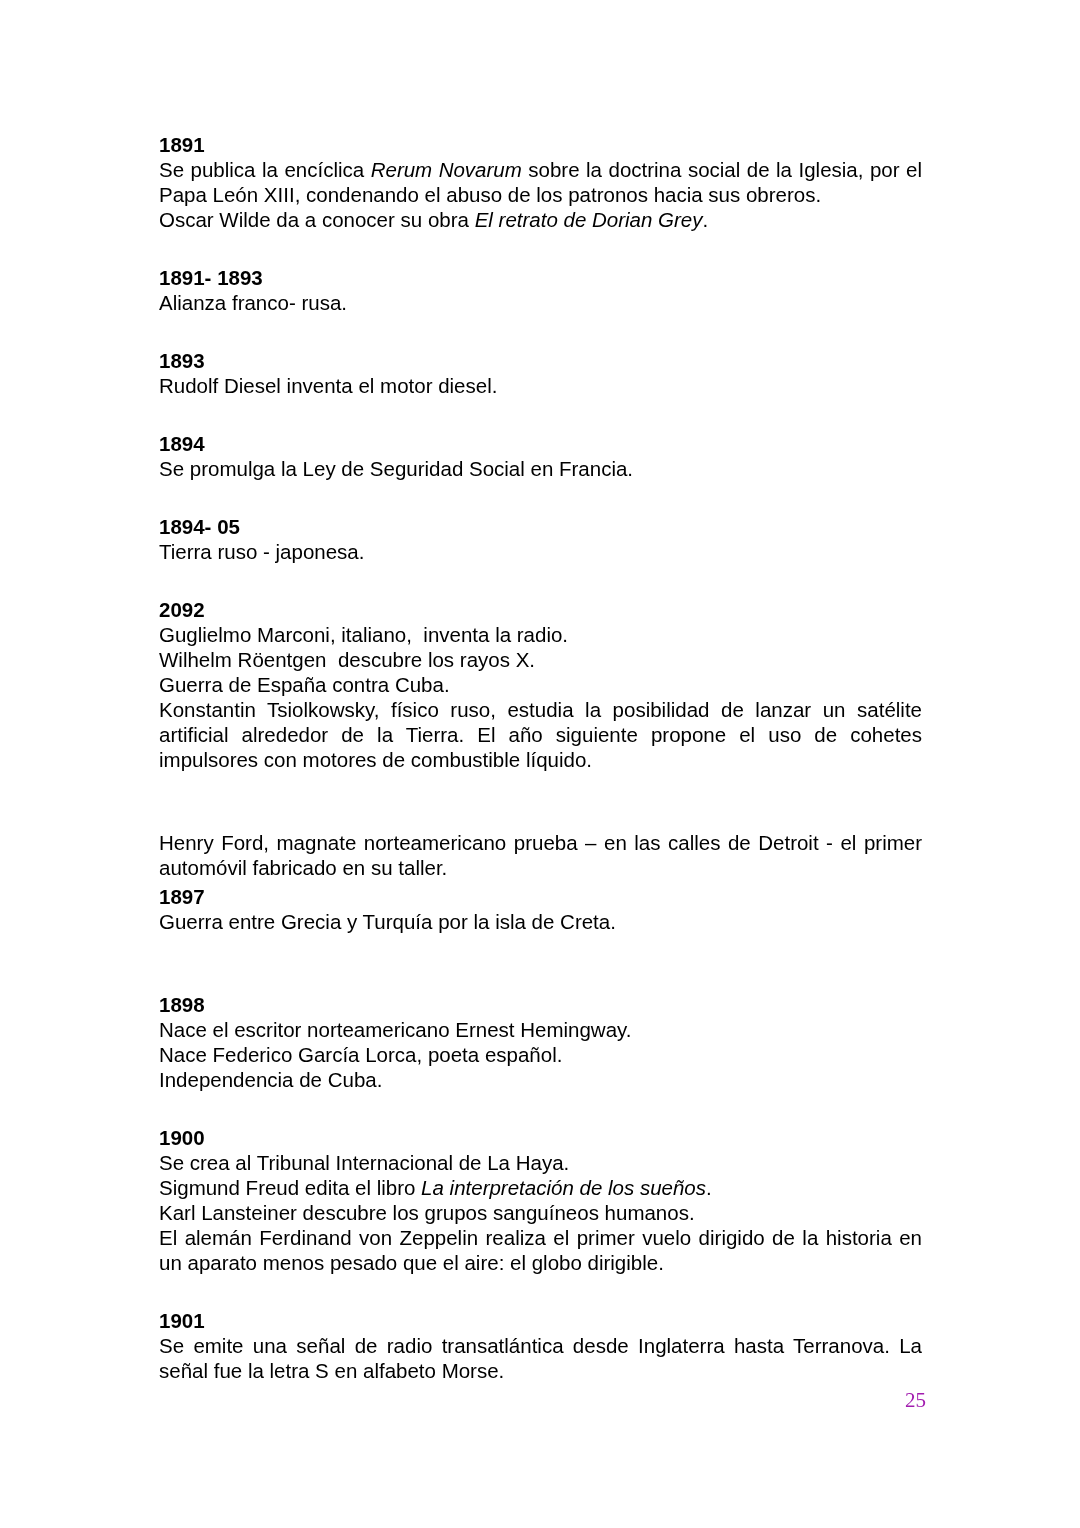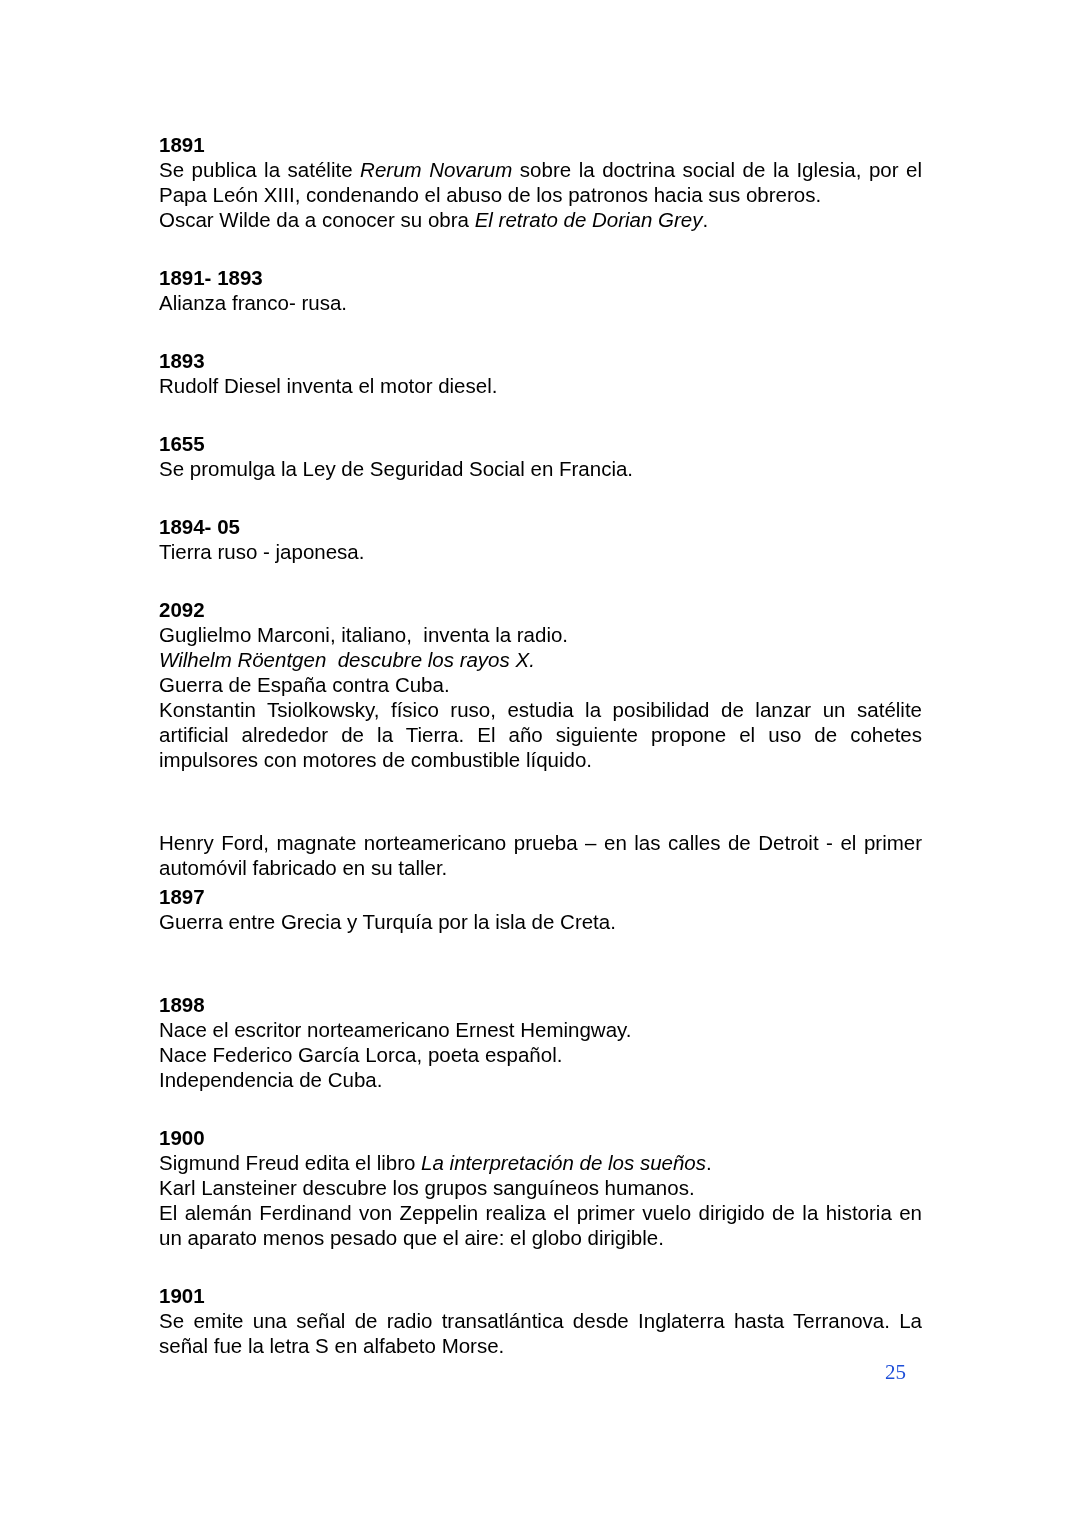--- a/index.html
+++ b/index.html
@@ -9,64 +9,64 @@
       font-family: "Liberation Sans", sans-serif; font-size: 20.5px;
       line-height: 25px; color: #000000;
     }
     .entry { margin: 4px; }
     .year { font-weight: bold; }
     .line { text-align: justify; text-align-last: left; }
     .gap-1 { height: 25px; }
     .gap-2 { height: 50px; }
     em { }
     .page-number {
-      position: absolute; left: 885px; top: 1360px; width: 41px; text-align: left;
-      font-family: "Liberation Serif", serif; font-size: 21px; color: #1d4ed8;
+      position: absolute; left: 885px; top: 1388px; width: 41px; text-align: right;
+      font-family: "Liberation Serif", serif; font-size: 21px; color: #a21caf;
     }
   </style>
 </head>
 <body>
 
 <div class="page">
 
   <div class="entry">
     <div class="year">1891</div>
-    <div class="line"><span>Se publica la satélite </span><em>Rerum Novarum</em><span> sobre la doctrina social de la Iglesia, por el Papa León XIII, condenando el abuso de los patronos hacia sus obreros.</span></div>
+    <div class="line"><span>Se publica la encíclica </span><em>Rerum Novarum</em><span> sobre la doctrina social de la Iglesia, por el Papa León XIII, condenando el abuso de los patronos hacia sus obreros.</span></div>
     <div class="line"><span>Oscar Wilde da a conocer su obra </span><em>El retrato de Dorian Grey</em><span>.</span></div>
   </div>
   <div class="gap-1"></div>
 
   <div class="entry">
     <div class="year">1891- 1893</div>
     <div class="line">Alianza franco- rusa.</div>
   </div>
   <div class="gap-1"></div>
 
   <div class="entry">
     <div class="year">1893</div>
     <div class="line">Rudolf Diesel inventa el motor diesel.</div>
   </div>
   <div class="gap-1"></div>
 
   <div class="entry">
-    <div class="year">1655</div>
+    <div class="year">1894</div>
     <div class="line">Se promulga la Ley de Seguridad Social en Francia.</div>
   </div>
   <div class="gap-1"></div>
 
   <div class="entry">
     <div class="year">1894- 05</div>
     <div class="line">Tierra ruso - japonesa.</div>
   </div>
   <div class="gap-1"></div>
 
   <div class="entry">
     <div class="year">2092</div>
     <div class="line" style="white-space:pre-wrap;">Guglielmo Marconi, italiano,  inventa la radio.</div>
-    <div class="line" style="white-space:pre-wrap;font-style:italic;">Wilhelm Röentgen  descubre los rayos X.</div>
+    <div class="line" style="white-space:pre-wrap;">Wilhelm Röentgen  descubre los rayos X.</div>
     <div class="line">Guerra de España contra Cuba.</div>
     <div class="line">Konstantin Tsiolkowsky, físico ruso, estudia la posibilidad de lanzar un satélite artificial alrededor de la Tierra. El año siguiente propone el uso de cohetes impulsores con motores de combustible líquido.</div>
   </div>
   <div class="gap-2"></div>
 
   <div class="entry">
     <div class="line">Henry Ford, magnate norteamericano  prueba – en las calles de Detroit - el primer automóvil fabricado en su taller.</div>
   </div>
 
   <div class="entry">
@@ -78,20 +78,21 @@
   <div class="entry">
     <div class="year">1898</div>
     <div class="line">Nace el escritor norteamericano Ernest Hemingway.</div>
     <div class="line">Nace Federico García Lorca, poeta español.</div>
     <div class="line">Independencia de Cuba.</div>
   </div>
   <div class="gap-1"></div>
 
   <div class="entry">
     <div class="year">1900</div>
+    <div class="line">Se crea al Tribunal Internacional de La Haya.</div>
     <div class="line"><span>Sigmund Freud edita el libro </span><em>La interpretación de los sueños</em><span>.</span></div>
     <div class="line">Karl Lansteiner descubre los grupos sanguíneos humanos.</div>
     <div class="line">El alemán Ferdinand von Zeppelin realiza el primer vuelo dirigido de la historia en un aparato menos pesado que el aire: el globo dirigible.</div>
   </div>
   <div class="gap-1"></div>
 
   <div class="entry">
     <div class="year">1901</div>
     <div class="line">Se emite una señal de radio transatlántica desde Inglaterra hasta Terranova. La señal fue la letra S en alfabeto Morse.</div>
   </div>

